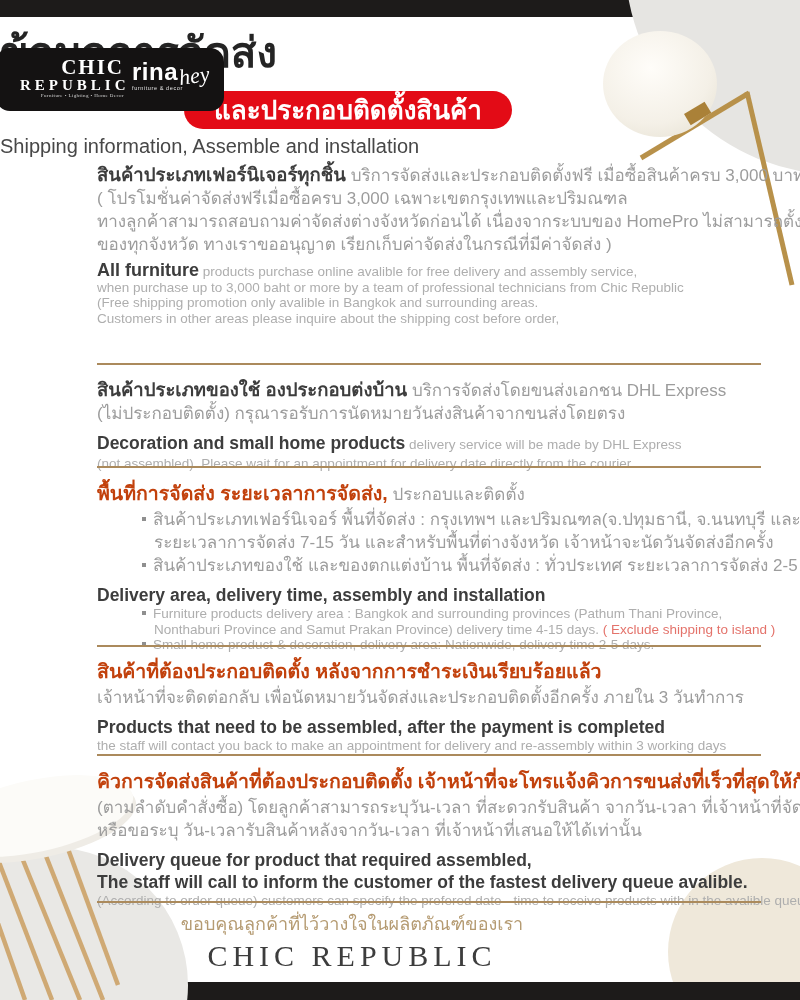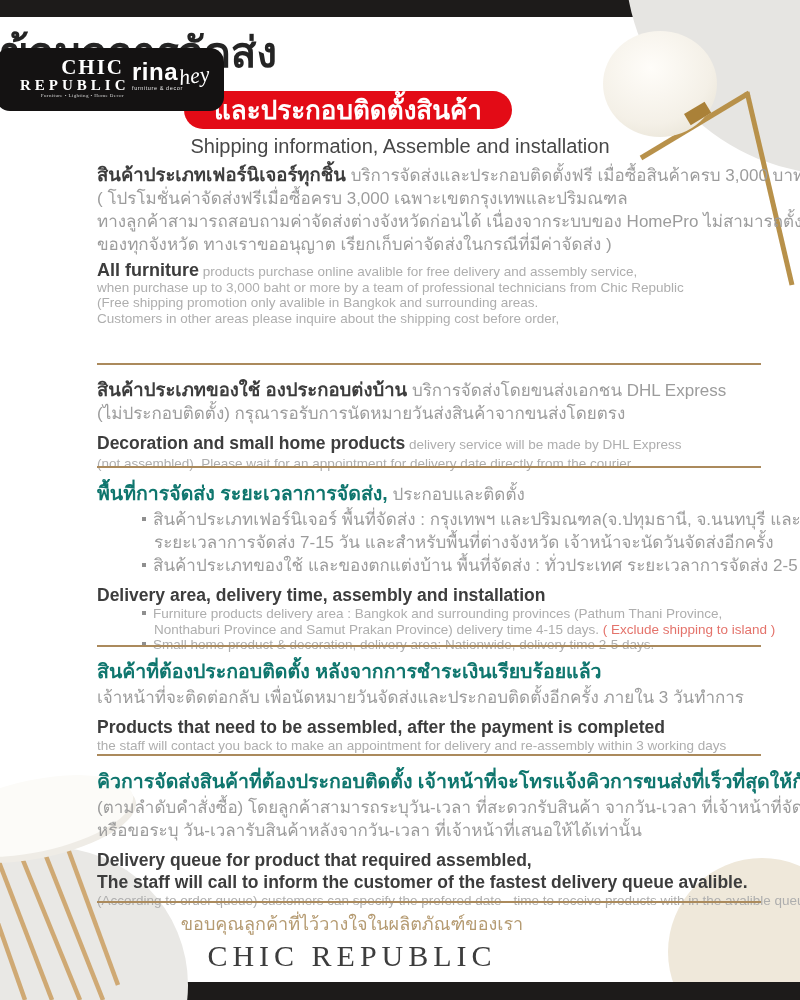--- a/index.html
+++ b/index.html
@@ -28,35 +28,35 @@
   .rina .r2{font-size:5.5px;letter-spacing:.6px;margin-top:2px;color:#e5e5e5;}
   .rina .hey{position:absolute;left:47px;top:2px;font-family:"Liberation Serif",serif;
              font-style:italic;font-size:22px;transform:rotate(-8deg);}
 
   
   .title-th{position:absolute;left:0;top:28px;width:800px;z-index:5;
             font-size:42px;line-height:50px;font-weight:700;color:#242424;}
   .pill-wrap{position:absolute;left:0;top:91px;width:696px;text-align:center;z-index:5;}
   .pill{display:inline-block;background:#e30b16;color:#ffffff;font-weight:700;font-size:26px;
         line-height:30px;padding:4px 30px;border-radius:22px;}
-  .subtitle{position:absolute;left:0;top:135px;width:800px;text-align:center;z-index:5;
+  .subtitle{position:absolute;left:0;top:135px;width:800px;z-index:5;
             font-size:20px;color:#474747;}
 
   
   .section{position:absolute;left:97px;width:670px;z-index:5;}
   .line{white-space:nowrap;}
   .line.gap{margin-top:7px;}
   .line.bullet{margin-left:45px;}
   .line.ind{margin-left:57px;}
   .line.bullet .bu{display:inline-block;width:4px;height:4px;background:#8f8f8f;
                    margin:0 7px 3px 0;vertical-align:middle;}
   .th{font-size:17px;line-height:23px;color:#9c9c9c;}
   .th .b{font-size:18.5px;color:#3d3d3d;font-weight:700;}
   .th-head{font-size:17px;line-height:26px;color:#9c9c9c;}
-  .th-head .b{font-size:19.5px;color:#0f766e;font-weight:700;}
+  .th-head .b{font-size:19.5px;color:#c2410c;font-weight:700;}
   .en{font-size:13.5px;line-height:15.5px;color:#aeaeae;}
   .en .b{font-size:18px;color:#3d3d3d;font-weight:700;}
   .en-head{font-size:17.5px;line-height:22px;color:#3d3d3d;font-weight:700;}
   .en-head .r{font-weight:400;font-size:13.5px;color:#aeaeae;}
   .red{color:#e4736b;}
 
   .divider{position:absolute;left:97px;width:664px;height:2px;background:#ab8a5c;z-index:5;}
 
   
   .footer{position:absolute;left:12px;top:912px;width:680px;text-align:center;z-index:5;}

